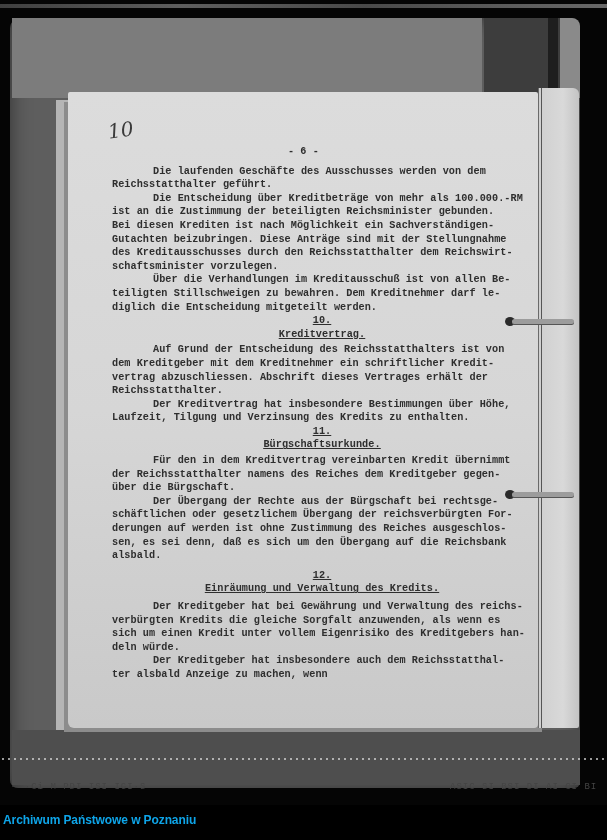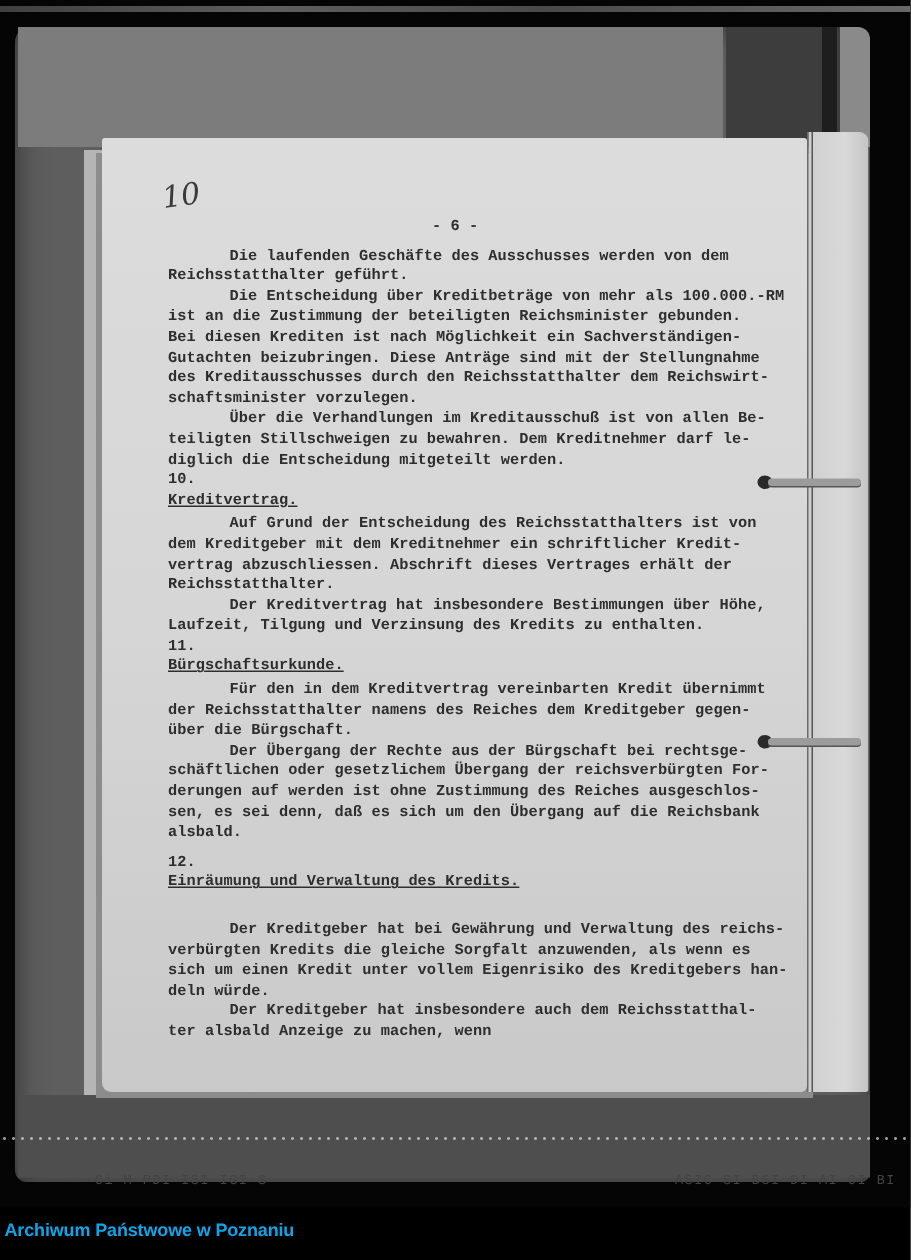--- a/index.html
+++ b/index.html
@@ -39,21 +39,21 @@
   .board-lower {
     position: absolute; left: 12px; top: 730px; width: 568px; height: 55px;
     background: #4e4e4e;
   }
   .edge-dots {
     position: absolute; left: 0; top: 758px; width: 607px; height: 2px;
     background-image: radial-gradient(circle, #ddd 0.7px, transparent 1.2px);
     background-size: 6px 2px; opacity: 0.7;
   }
   .bottom-ghost-left {
-    position: absolute; left: 44px; top: 782px; color: #444; font-size: 9px; letter-spacing: 1px;
+    position: absolute; left: 12px; top: 782px; color: #444; font-size: 9px; letter-spacing: 1px;
   }
   .bottom-ghost-right {
     position: absolute; left: 450px; top: 782px; color: #444; font-size: 9px; letter-spacing: 1px;
   }
   .sheet-shadow {
     position: absolute; left: 64px; top: 102px; width: 478px; height: 630px;
     background: #8c8c8c;
   }
   .sheet {
     position: absolute; left: 68px; top: 92px; width: 470px; height: 636px;
@@ -81,21 +81,21 @@
     position: absolute; left: 108px; top: 118px; font-family: "DejaVu Serif", serif;
     font-style: italic; font-size: 20px; color: #3a3a3a; transform: rotate(-8deg);
   }
   .doc {
     position: absolute; left: 112px; top: 145px; width: 420px;
     font-size: 10.2px; line-height: 13.6px; color: #2e2e2e; letter-spacing: 0.05px;
     font-weight: bold;
   }
   .doc p { margin: 0; white-space: pre; }
   .indent { padding-left: 41px; }
-  .center { text-align: left; }
+  .center { text-align: center; text-decoration: underline; }
   .page-number { padding-left: 176px; }
   .heading { text-decoration: underline; }
   .footer {
     position: absolute; left: 3px; top: 813px; color: #0ea5e9;
     font-family: "Liberation Sans", "DejaVu Sans", sans-serif; font-size: 12px; font-weight: bold;
     letter-spacing: -0.1px;
   }
 </style>
 </head>
 <body>
@@ -155,21 +155,21 @@
   <p>der Reichsstatthalter namens des Reiches dem Kreditgeber gegen-</p>
   <p>über die Bürgschaft.</p>
   <p class="indent">Der Übergang der Rechte aus der Bürgschaft bei rechtsge-</p>
   <p>schäftlichen oder gesetzlichem Übergang der reichsverbürgten For-</p>
   <p>derungen auf werden ist ohne Zustimmung des Reiches ausgeschlos-</p>
   <p>sen, es sei denn, daß es sich um den Übergang auf die Reichsbank</p>
   <p>alsbald.</p>
 
   <p class="center" style="margin-top:6px;">12.</p>
   <p class="center"><span class="heading">Einräumung und Verwaltung des Kredits.</span></p>
-  <p class="indent" style="margin-top:18px;">Der Kreditgeber hat bei Gewährung und Verwaltung des reichs-</p>
+  <p class="indent" style="margin-top:4px;">Der Kreditgeber hat bei Gewährung und Verwaltung des reichs-</p>
   <p>verbürgten Kredits die gleiche Sorgfalt anzuwenden, als wenn es</p>
   <p>sich um einen Kredit unter vollem Eigenrisiko des Kreditgebers han-</p>
   <p>deln würde.</p>
   <p class="indent">Der Kreditgeber hat insbesondere auch dem Reichsstatthal-</p>
   <p>ter alsbald Anzeige zu machen, wenn</p>
 </div>
 
 <div class="footer">Archiwum Państwowe w Poznaniu</div>
 
 </body></html>

